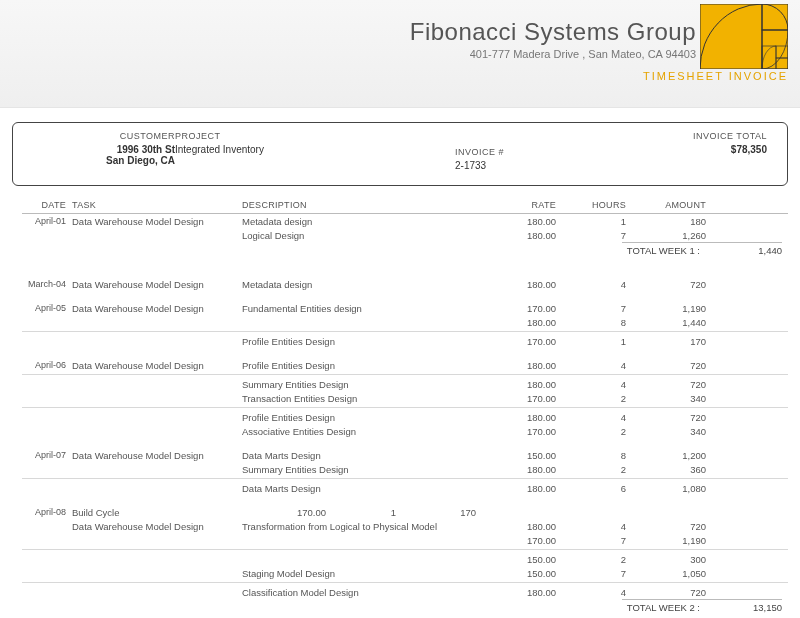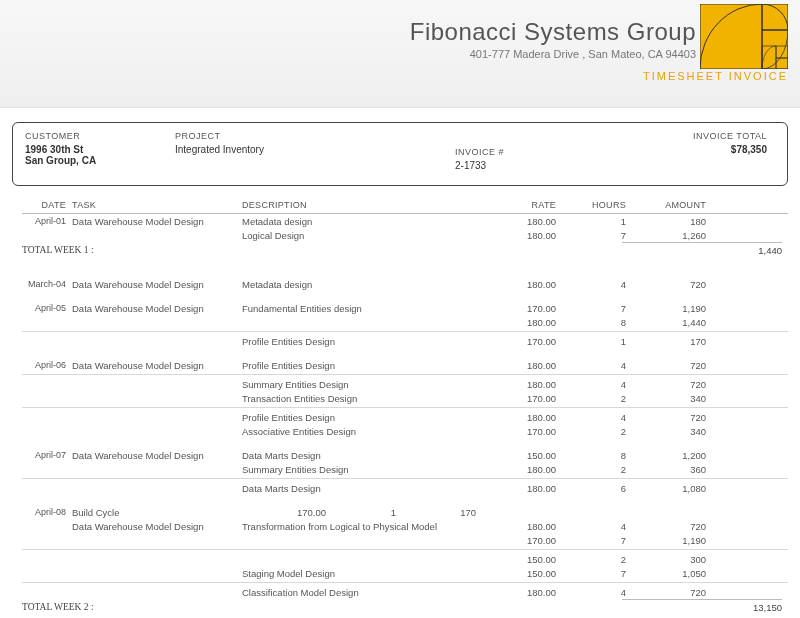--- a/index.html
+++ b/index.html
@@ -56,21 +56,21 @@
   .info-box {
     margin: 14px 12px 10px 12px;
     border: 1px solid #444;
     border-radius: 6px;
     padding: 8px 12px 14px 12px;
     display: flex;
     gap: 0;
     color: #444;
   }
   .info-col { flex: 0 0 auto; }
-  .info-col.customer { width: 150px; }
+  .info-col.customer { width: 150px; text-align: right; }
   .info-col.project  { width: 280px; }
   .info-col.invoice  { width: 180px; margin-top: 16px; }
   .info-col.total    { flex: 1; text-align: right; padding-right: 8px; }
   .info-label {
     font-size: 9px;
     letter-spacing: 0.5px;
     color: #555;
     margin-bottom: 3px;
   }
   .info-value { font-size: 10px; color: #333; }
@@ -104,21 +104,21 @@
     border-top: 1px solid #d8d8d8;
     margin: 2px 0 2px 0;
   }
   .gap { height: 10px; }
   .total-row {
     display: flex;
     font-size: 9.5px;
     color: #444;
     padding: 1px 0;
   }
-  .total-row .label { flex: 1; text-align: left; padding-right: 8px; font-family: Liberation Serif, serif; }
+  .total-row .label { flex: 1; text-align: right; padding-right: 8px; }
   .total-row .value { width: 80px; text-align: right; padding-right: 6px; }
   .total-underline {
     margin-left: auto;
     margin-right: 6px;
     width: 160px;
     border-top: 1px solid #bbb;
     height: 0;
     margin-bottom: 1px;
   }
 </style>
@@ -143,21 +143,21 @@
     <path d="M 88 26 A 26 39 0 0 1 62 65" fill="none" stroke="#333" stroke-width="0.8"></path>
     <path d="M 62 65 A 14 23 0 0 1 76 42" fill="none" stroke="#333" stroke-width="0.6"></path>
   </svg>
   <div class="doc-type">TIMESHEET INVOICE</div>
 </div>
 
 <div class="info-box">
   <div class="info-col customer">
     <div class="info-label">CUSTOMER</div>
     <div class="info-value bold">1996 30th St</div>
-    <div class="info-value bold">San Group, CA</div>
+    <div class="info-value bold">San Diego, CA</div>
   </div>
   <div class="info-col project">
     <div class="info-label">PROJECT</div>
     <div class="info-value">Integrated Inventory</div>
   </div>
   <div class="info-col invoice">
     <div class="info-label">INVOICE #</div>
     <div class="info-value">2-1733</div>
   </div>
   <div class="info-col total">

